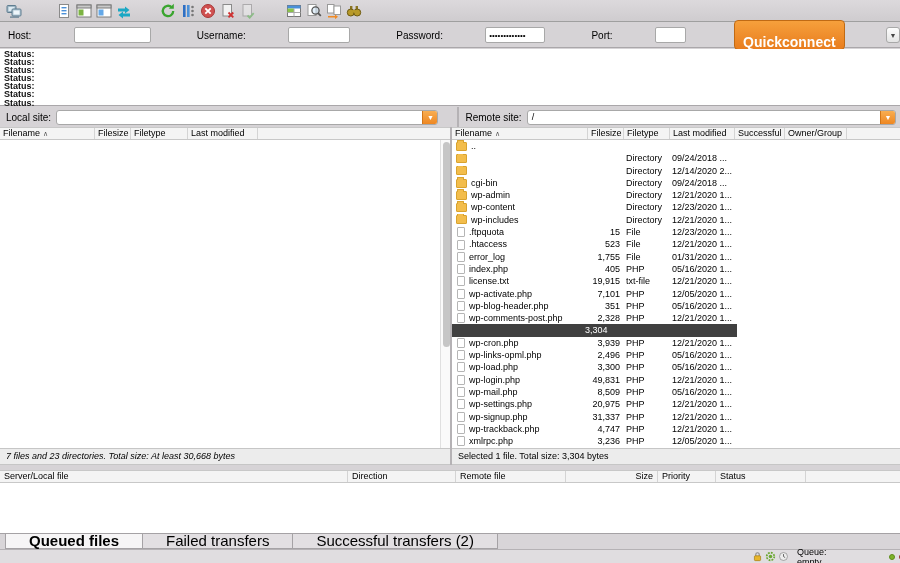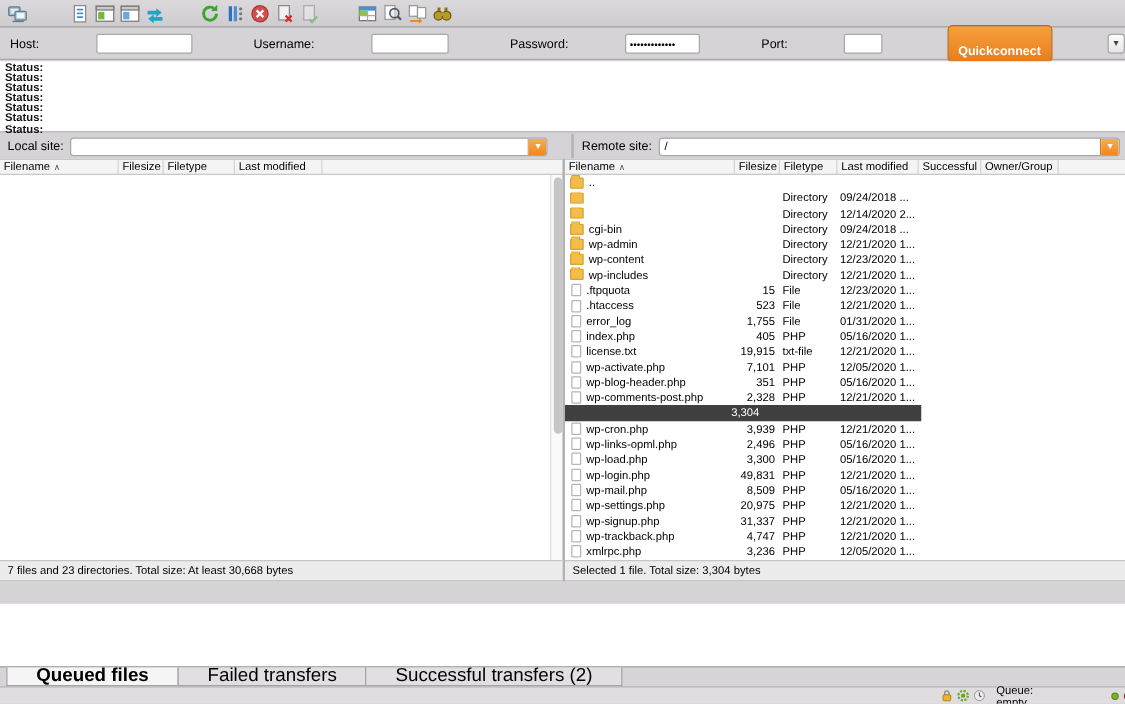--- a/index.html
+++ b/index.html
@@ -21,21 +21,21 @@
   .quickbar { position:absolute; top:23px; left:0; width:900px; height:25px;
     background:#d6d3d6; border-bottom:1px solid #aaa7aa; display:flex; align-items:center; font-size:10px;justify-content:space-between; }
   .qc-label { margin-left:8px; }
   .qc-input { height:16px; background:#fff; border:1px solid #a8a8a8; border-radius:2px;
     font-size:9px; padding:0 3px; font-family:"Liberation Sans",sans-serif; }
   .in-host { width:77px; margin-left:4px; }
   .in-user { width:62px; margin-left:4px; }
   .in-pass { width:60px; margin-left:4px; font-size:8px; letter-spacing:0; }
   .in-port { width:31px; margin-left:4px; }
   .qc-btn { margin-left:10px; height:16px; padding:14px 8px; border:1px solid #c06a14; border-radius:4px;
-    background:linear-gradient(#f6a03c,#e87d1e); color:#fff; font-weight:bold; font-size:10px;
+    background:linear-gradient(#f6a03c,#e87d1e); color:#fff; font-weight:bold; font-size:14px;
     font-family:"Liberation Sans",sans-serif; line-height:14px; }
   .qc-drop { margin-left:3px; width:14px; height:16px; border:1px solid #a8a8a8; border-radius:3px;
     background:linear-gradient(#fdfdfd,#e4e4e4); font-size:7px; color:#444; text-align:center; line-height:15px; }
 
   
   .statuslog { position:absolute; top:49px; left:0; width:900px; height:57px; background:#fff;
     border-bottom:1px solid #aaa7aa; padding:1px 0 0 4px; }
   .statusline { font-size:9px; line-height:8.1px; font-weight:bold; color:#111; }
 
   
@@ -74,21 +74,21 @@
   .ic-folder { width:11px; height:9px; background:#f3bd4b; border:1px solid #d9a32f; border-radius:1px; position:relative; }
   .ic-folder::before { content:""; position:absolute; top:-3px; left:0; width:5px; height:2px;
     background:#f3bd4b; border:1px solid #d9a32f; border-bottom:none; border-radius:1px 1px 0 0; }
   .ic-file { width:8px; height:10px; background:#fff; border:1px solid #b5b5b5; border-radius:1px; margin-left:5px; }
   .frow.selected .ic-file { border-color:#fff; }
 
   
   .pstatus { position:absolute; top:448px; height:17px; background:#ececec;
     border-top:1px solid #c6c6c6; border-bottom:1px solid #c6c6c6;
     font-size:9px; line-height:15px; padding-left:6px; }
-  .ps-left { left:0; width:450px; } .ps-right { left:452px; width:448px; }
+  .ps-left { left:0; width:450px;font-style:italic; } .ps-right { left:452px; width:448px; }
 
   
   .queuehead { position:absolute; top:470px; left:0; width:900px; height:13px; background:#f4f4f4;
     border-top:1px solid #c8c8c8; border-bottom:1px solid #c8c8c8; display:flex; font-size:9px; }
   .qh { border-right:1px solid #d4d4d4; padding-left:4px; line-height:11px; white-space:nowrap; overflow:hidden; }
   .queuearea { position:absolute; top:483px; left:0; width:900px; height:50px; background:#fff; }
 
   
   .tabsbar { position:absolute; top:533px; left:0; width:900px; height:16px; background:#d8d5d8;
     border-top:1px solid #a5a2a5; display:flex; align-items:stretch; padding-left:5px; }
@@ -511,20 +511,29 @@
         </span>
         <span class="c-size">3,236</span>
         <span class="c-type">PHP</span>
         <span class="c-mod">12/05/2020 1...</span>
       </div>
     </div>
 
   <div class="pstatus ps-left">7 files and 23 directories. Total size: At least 30,668 bytes</div>
   <div class="pstatus ps-right">Selected 1 file. Total size: 3,304 bytes</div>
 
+  <div class="queuehead">
+    <span class="qh" style="width:348px">Server/Local file</span>
+    <span class="qh" style="width:108px">Direction</span>
+    <span class="qh" style="width:110px">Remote file</span>
+    <span class="qh" style="width:92px; text-align:right; padding-right:4px">Size</span>
+    <span class="qh" style="width:58px">Priority</span>
+    <span class="qh" style="width:90px">Status</span>
+    <span class="qh" style="flex:1; border-right:none"></span>
+  </div>
   <div class="queuearea"></div>
 
   <div class="tabsbar">
 
   <span class="tab active">Queued files</span>
       <span class="tab">Failed transfers</span>
       <span class="tab">Successful transfers (2)</span>
     </div>
 
   <div class="bottombar">

